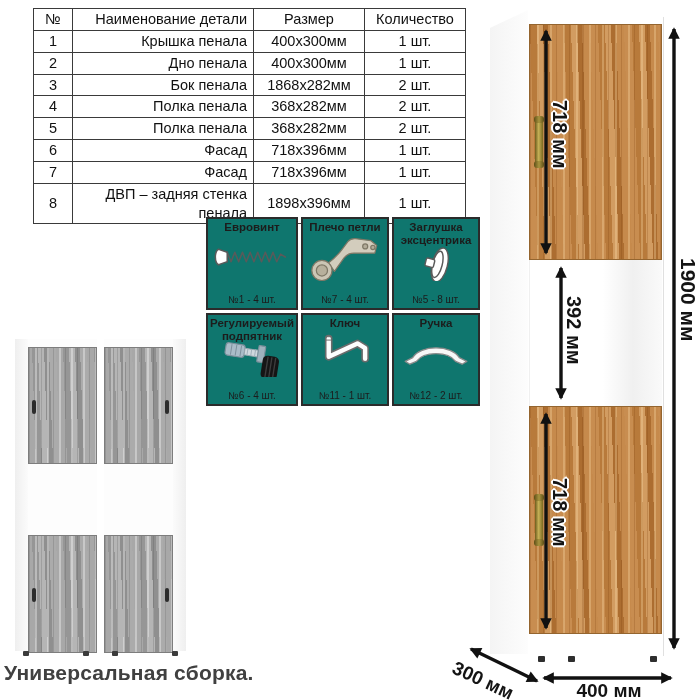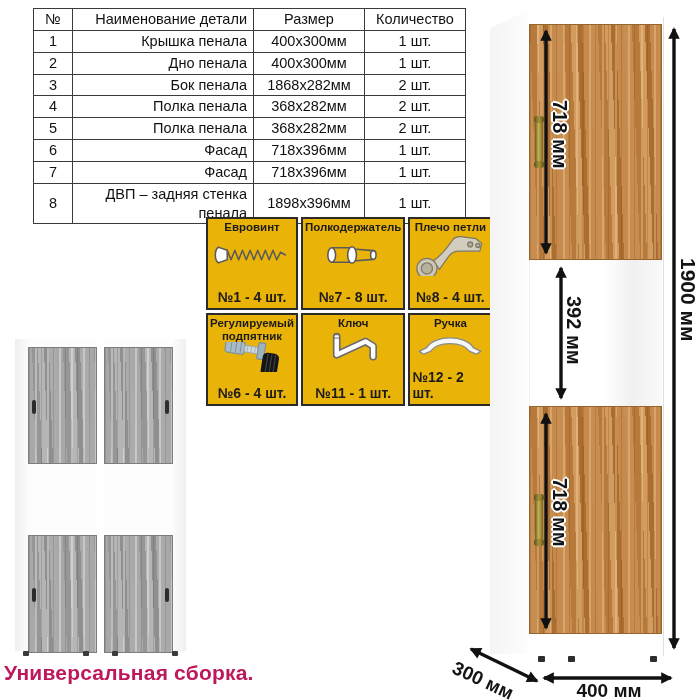--- a/index.html
+++ b/index.html
@@ -13,25 +13,25 @@
                background:#fff;vertical-align:middle;}
   .parts-table .c-num{width:26px;text-align:center;}
   .parts-table .c-name{width:168px;text-align:right;}
   .parts-table .c-size{width:98px;text-align:center;}
   .parts-table .c-qty{width:88px;text-align:center;}
   .parts-table tr{height:21px;}
 
   
   .hw-grid{position:absolute;left:206px;top:217px;width:274px;display:grid;
            grid-template-columns:repeat(3,1fr);gap:3px;grid-auto-rows:93px;}
-  .hw-cell{border:2px solid #2b2b2b;background:#eab308;display:flex;flex-direction:column;
+  .hw-cell{border:2px solid #2b2b2b;background:#0f766e;display:flex;flex-direction:column;
            align-items:center;justify-content:space-between;padding:2px 2px 3px 2px;box-sizing:border-box;}
   .hw-title{font-size:11.5px;font-weight:bold;text-align:center;line-height:1.1;color:#1c1c1c;}
   .hw-icon{flex:1;display:flex;align-items:center;justify-content:center;overflow:hidden;}
-  .hw-count{font-size:14px;font-weight:bold;color:#1c1c1c;margin-top:13px;}
+  .hw-count{font-size:10px;font-weight:normal;color:#1c1c1c;margin-top:13px;}
 
   
   .mini-wrap{position:absolute;left:15px;top:339px;width:172px;height:318px;display:flex;gap:7px;}
   .mc{position:relative;width:82px;height:312px;display:flex;background:#fdfdfd;
       box-shadow:0 0 0 1px #ececec inset;}
   .mc-side{width:13px;height:100%;}
   .mc-side.l{background:linear-gradient(90deg,#efefef,#fbfbfb);}
   .mc-side.r{background:linear-gradient(270deg,#efefef,#fbfbfb);}
   .mc-front{position:relative;flex:1;background:#fdfdfd;}
   .gray-wood{background:
@@ -39,21 +39,21 @@
         rgba(255,255,255,.35) 6px 8px, rgba(0,0,0,0) 8px 12px),
       repeating-linear-gradient(88deg,#a8a8a8 0 7px,#969696 7px 13px,#b5b5b5 13px 19px,#8f8f8f 19px 24px,#ababab 24px 31px);
       border:1px solid #7d7d7d;box-sizing:border-box;}
   .mc-door{position:absolute;left:0;right:0;}
   .mc-door.t{top:8px;height:117px;}
   .mc-door.b{top:196px;height:118px;}
   .mc-handle{position:absolute;width:4px;height:14px;background:#2c2c2c;border-radius:2px;}
   .mc-foot{position:absolute;bottom:-5px;width:6px;height:5px;background:#3b3b3b;border-radius:1px;}
 
   
-  .caption{position:absolute;left:4px;top:661px;font-size:21px;font-weight:bold;color:#be185d;
+  .caption{position:absolute;left:4px;top:661px;font-size:21px;font-weight:bold;color:#404040;
            letter-spacing:.2px;}
 
   
   .cab{position:absolute;left:490px;top:8px;width:176px;height:655px;}
   .cab-side{position:absolute;left:0;top:2px;width:38px;height:644px;
             background:linear-gradient(90deg,#f4f4f4,#fdfdfd);
             clip-path:polygon(0 18px,100% 0,100% 100%,0 100%);}
   .cab-front{position:absolute;left:38px;top:0;width:136px;height:648px;background:#fff;
              border-right:1px solid #e0e0e0;box-sizing:border-box;
              clip-path:polygon(0 0,100% 9px,100% 100%,0 100%);}
@@ -156,50 +156,50 @@
           <ellipse cx="7" cy="15" rx="3.5" ry="8" fill="#fff"></ellipse>
           <path d="M7 7 L16 10 L16 20 L7 23" fill="#fff"></path>
           <path d="M16 10 L20 20 L24 10 L28 20 L32 10 L36 20 L40 10 L44 20 L48 10 L52 20 L56 10 L60 20 L64 10 L68 20 L72 12 L77 15"></path>
         </svg>
       </div>
       <div class="hw-count">№1 - 4 шт.</div>
     </div>
 
 
 
-    <div class="hw-cell">
-      <div class="hw-title">Полкодержатель</div>
-      <div class="hw-icon">
-        <svg width="60" height="24" viewBox="0 0 62 24" fill="none" stroke="#5a5a5a" stroke-width="1.6" stroke-linecap="round">
-          <path d="M9 4.5 H29 M9 19.5 H29"></path>
-          <ellipse cx="9" cy="12" rx="4" ry="7.5" fill="#fff"></ellipse>
-          <ellipse cx="30" cy="12" rx="4.5" ry="8.5" fill="#fff"></ellipse>
-          <path d="M34.5 6 L52 7.5 M34.5 18 L52 16.5"></path>
-          <ellipse cx="52" cy="12" rx="2.8" ry="4.5" fill="#fff"></ellipse>
-        </svg>
-      </div>
-      <div class="hw-count">№7 - 8 шт.</div>
-    </div>
 
     <div class="hw-cell">
       <div class="hw-title">Плечо петли</div>
       <div class="hw-icon">
         <svg width="76" height="50" viewBox="0 0 78 52" fill="none" stroke="#7e7866" stroke-width="1.3" stroke-linejoin="round">
           <path d="M22 32 Q30 26 36 18 L42 10 Q45 6.5 50 7 L66 9 L72 14 L70 22 L48 22 Q42 22 38 27 L28 41 Z" fill="#d3cdbd"></path>
           <circle cx="60" cy="15" r="2.6" fill="#b3ac99"></circle>
           <circle cx="68" cy="16" r="2.2" fill="#b3ac99"></circle>
           <circle cx="15" cy="40" r="10.5" fill="#ccc6b5"></circle>
           <circle cx="15" cy="40" r="5.8" fill="#b7b09c"></circle>
         </svg>
       </div>
-      <div class="hw-count">№8 - 4 шт.</div>
-    </div>
-
-
-
+      <div class="hw-count">№7 - 4 шт.</div>
+    </div>
+
+
+
+    <div class="hw-cell">
+      <div class="hw-title">Заглушка эксцентрика</div>
+      <div class="hw-icon">
+        <svg width="44" height="50" viewBox="0 0 44 52" fill="none" stroke="#5a5a5a" stroke-width="1.5" stroke-linejoin="round">
+          <g transform="rotate(14 22 26)">
+            <ellipse cx="26" cy="26" rx="8" ry="18" fill="#fff"></ellipse>
+            <ellipse cx="23.5" cy="26" rx="5" ry="14" fill="#fff"></ellipse>
+            <rect x="11" y="22" width="9" height="8.5" rx="1.5" fill="#fff"></rect>
+          </g>
+        </svg>
+      </div>
+      <div class="hw-count">№5 - 8 шт.</div>
+    </div>
 
     <div class="hw-cell">
       <div class="hw-title">Регулируемый подпятник</div>
       <div class="hw-icon">
         <svg width="64" height="52" viewBox="0 0 66 54" fill="none" stroke-linejoin="round">
           <g transform="rotate(9 33 27)">
             <rect x="4" y="13" width="20" height="13" rx="3" fill="#a9bcc8" stroke="#7c909c" stroke-width="1.2"></rect>
             <path d="M10 14 v11 M15 14 v11 M20 14 v11" stroke="#7c909c" stroke-width="1"></path>
             <rect x="24" y="16" width="14" height="7" fill="#cfd8de" stroke="#95a5ae" stroke-width="1"></rect>
             <path d="M27 16 v7 M31 16 v7 M35 16 v7" stroke="#9fb0ba" stroke-width="1"></path>

